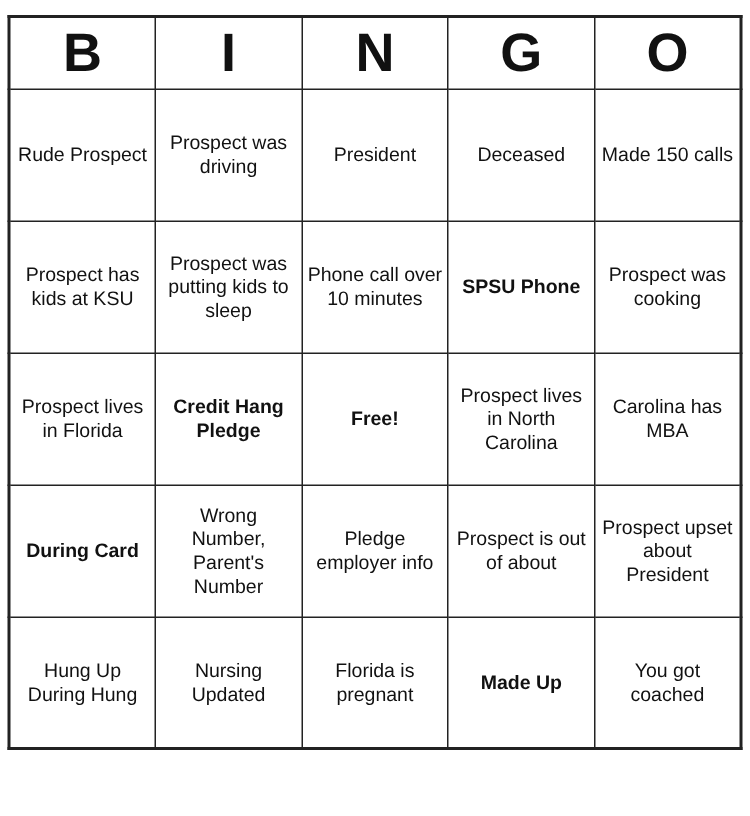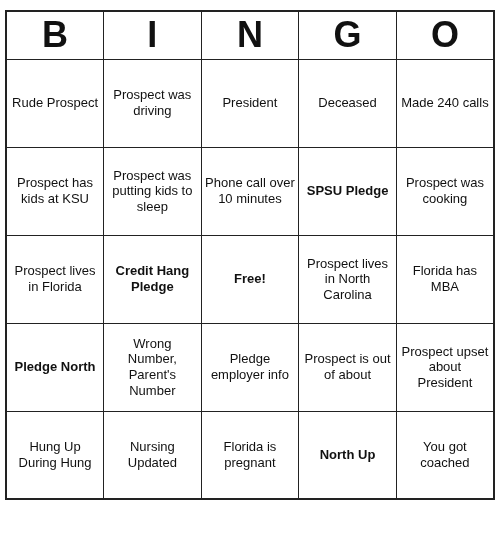--- a/index.html
+++ b/index.html
@@ -71,44 +71,44 @@
         <th class="bingo-letter" style="border: 1.5px solid rgb(34, 34, 34); font-weight: bold; font-size: 36px; text-align: center; width: 98px; height: 48px;">G</th>
         <th class="bingo-letter" style="border: 1.5px solid rgb(34, 34, 34); font-weight: bold; font-size: 36px; text-align: center; width: 98px; height: 48px;">O</th>
       </tr>
   </thead>
   <tbody id="grid-body">
   <tr>
         <td>Rude Prospect</td>
         <td>Prospect was driving</td>
         <td>President</td>
         <td>Deceased</td>
-        <td>Made 240 calls</td>
+        <td>Made 150 calls</td>
       </tr>
       <tr>
         <td>Prospect has kids at KSU</td>
         <td>Prospect was putting kids to sleep</td>
         <td>Phone call over 10 minutes</td>
-        <td class="medium-text">SPSU Pledge</td>
+        <td class="medium-text">SPSU Phone</td>
         <td>Prospect was cooking</td>
       </tr>
       <tr>
         <td>Prospect lives in Florida</td>
         <td class="medium-text">Credit Hang Pledge</td>
         <td class="free-cell">Free!</td>
         <td>Prospect lives in North Carolina</td>
-        <td>Florida has MBA</td>
+        <td>Carolina has MBA</td>
       </tr>
       <tr>
-        <td class="large-text">Pledge North</td>
+        <td class="large-text">During Card</td>
         <td>Wrong Number, Parent's Number</td>
         <td>Pledge employer info</td>
         <td>Prospect is out of about</td>
         <td>Prospect upset about President</td>
       </tr>
       <tr>
         <td>Hung Up During Hung</td>
         <td>Nursing Updated</td>
         <td>Florida is pregnant</td>
-        <td class="large-text">North Up</td>
+        <td class="large-text">Made Up</td>
         <td>You got coached</td>
       </tr>
     </tbody>
 </table>
 
 </body></html>

